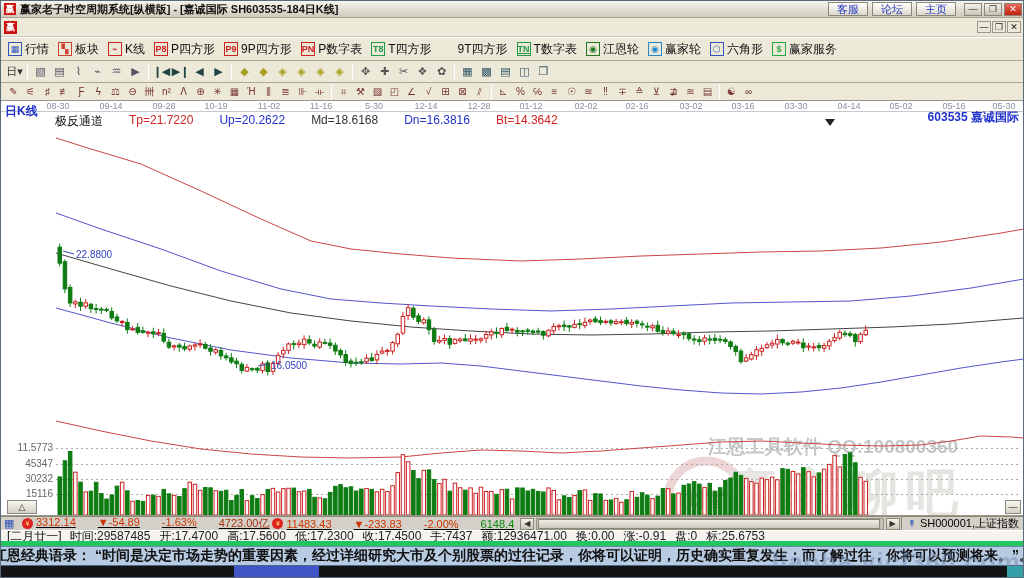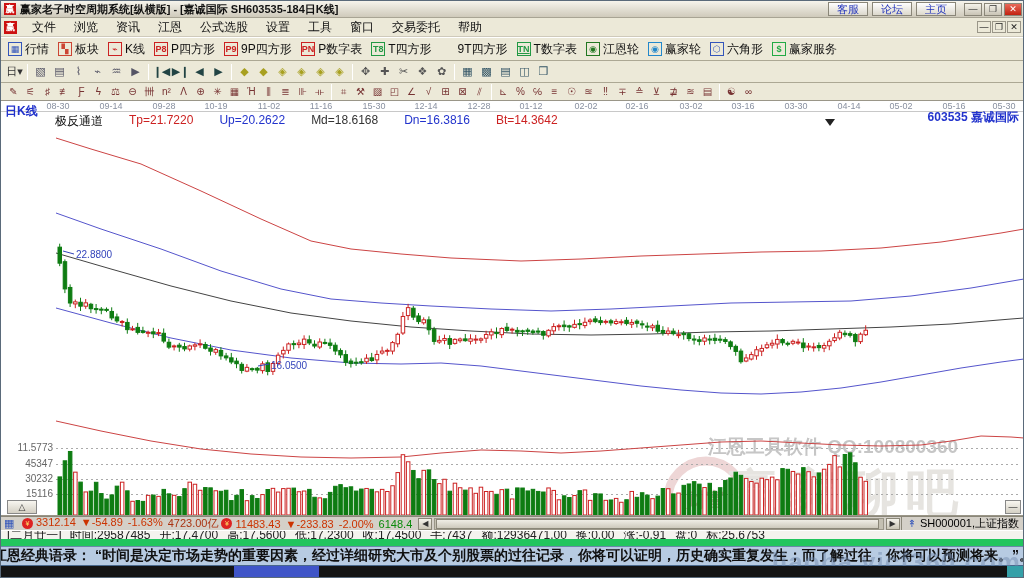--- a/index.html
+++ b/index.html
@@ -58,30 +58,30 @@
   .mini-btn { position:absolute; width:30px; height:14px; background:linear-gradient(#f8f6f0,#d4d0c4);
     border:1px solid #888; font-size:9px; color:#333; display:flex; align-items:center; justify-content:center; }
   .wm-liaoba { position:absolute; right:2px; top:546px; font-size:26px; font-weight:bold;
     color:rgba(110,135,170,0.45); letter-spacing:1px; pointer-events:none; }
   
   .scroll-row { position:absolute; left:0; top:515px; width:1024px; height:14px; background:#d4d0c8;
     border-top:1px solid #8a8678; display:flex; align-items:center; font-size:11px; }
   .sr-grid { width:12px; height:11px; margin:0 3px 0 3px; color:#3355bb; font-size:11px; line-height:11px; }
   .sr-circle { width:11px; height:11px; border-radius:50%; background:#d22; color:#ffdd66; font-size:7px;
     display:flex; align-items:center; justify-content:center; margin:0 3px; }
-  .sr-quote { display:flex; gap:5px; white-space:nowrap; }
+  .sr-quote { display:flex; gap:22px; white-space:nowrap;text-decoration:underline; }
   .sr-arrow { width:14px; height:12px; background:linear-gradient(#f4f2ea,#c9c4b5); border:1px solid #8a8678;
     font-size:8px; display:flex; align-items:center; justify-content:center; color:#333; margin:0 1px; }
   .sr-track { flex:1; height:12px; background:#c4c0b2; border:1px solid #9a9688; margin:0 1px; position:relative; }
   .sr-thumb { position:absolute; left:1px; top:0; height:10px; width:99%; background:linear-gradient(#efede5,#cdc9bc); border:1px solid #8a8678; }
   .sr-right { display:flex; align-items:center; gap:4px; padding:0 6px 0 6px; border-left:1px solid #8a8678; height:14px; background:#d4d0c8; white-space:nowrap; }
   .sr-ant { color:#3355bb; font-size:10px; }
   
   .info-bar { position:absolute; left:0; top:529px; width:1024px; height:16px; background:#f4f3ee;
-    border-top:1px solid #fff; border-bottom:7px solid #22c55e; display:flex; align-items:center;
+    border-top:1px solid #fff; border-bottom:5px solid #22c55e; display:flex; align-items:center;
     font-size:12px; color:#111; white-space:nowrap; overflow:hidden; }
   .info-bar .seg { margin-right:9px; }
   .info-bar .lunar { margin:0 8px 0 6px; }
   .info-val { color:#222; }
   
   .quote-bar { position:absolute; left:0; top:545px; width:1024px; height:20px; background:#b7cbe2;
     border-top:1px solid #6a88aa; border-bottom:1px solid #49688c; display:flex; align-items:center; justify-content:center;
     font-size:14px; font-weight:bold; color:#101010; white-space:nowrap; overflow:hidden; }
   
   .bottom-strip { position:absolute; left:0; top:565px; width:1024px; height:13px; background:#141414; }
@@ -103,32 +103,20 @@
       </span>
     <span class="win-btns" id="win-buttons">
         <span class="win-btn">—</span>
         <span class="win-btn">❐</span>
         <span class="win-btn close">✕</span>
       </span>
   </div>
 
   <div class="menubar">
     <span class="logo">赢</span>
-    <span id="menu-items" style="display:flex;">
-        <span class="menu-item">文件</span>
-        <span class="menu-item">浏览</span>
-        <span class="menu-item">资讯</span>
-        <span class="menu-item">江恩</span>
-        <span class="menu-item">公式选股</span>
-        <span class="menu-item">设置</span>
-        <span class="menu-item">工具</span>
-        <span class="menu-item">窗口</span>
-        <span class="menu-item">交易委托</span>
-        <span class="menu-item">帮助</span>
-      </span>
     <span class="mdi-btns" id="mdi-buttons">
         <span class="mdi-btn">—</span>
         <span class="mdi-btn">❐</span>
         <span class="mdi-btn">✕</span>
       </span>
   </div>
 
   <div class="toolbar1" id="toolbar1">
       <span class="t1-item">
         <span class="t1-glyph" style="color: rgb(51, 85, 187); border: 1px solid rgb(51, 85, 187);">▦</span>
@@ -764,21 +752,21 @@
         <path d="M824,18 L834,18 L829,25 Z" fill="#222"></path>
       </svg>
     <div class="panel-label">日K线</div>
     <div class="date-axis" id="date-axis">
         <span class="date-tick" style="left: 57px;">08-30</span>
         <span class="date-tick" style="left: 110px;">09-14</span>
         <span class="date-tick" style="left: 163px;">09-28</span>
         <span class="date-tick" style="left: 215px;">10-19</span>
         <span class="date-tick" style="left: 268px;">11-02</span>
         <span class="date-tick" style="left: 320px;">11-16</span>
-        <span class="date-tick" style="left: 373px;">15-30</span>
+        <span class="date-tick" style="left: 373px;">5-30</span>
         <span class="date-tick" style="left: 425px;">12-14</span>
         <span class="date-tick" style="left: 478px;">12-28</span>
         <span class="date-tick" style="left: 530px;">01-12</span>
         <span class="date-tick" style="left: 585px;">02-02</span>
         <span class="date-tick" style="left: 636px;">02-16</span>
         <span class="date-tick" style="left: 690px;">03-02</span>
         <span class="date-tick" style="left: 742px;">03-16</span>
         <span class="date-tick" style="left: 795px;">03-30</span>
         <span class="date-tick" style="left: 848px;">04-14</span>
         <span class="date-tick" style="left: 900px;">05-02</span>

